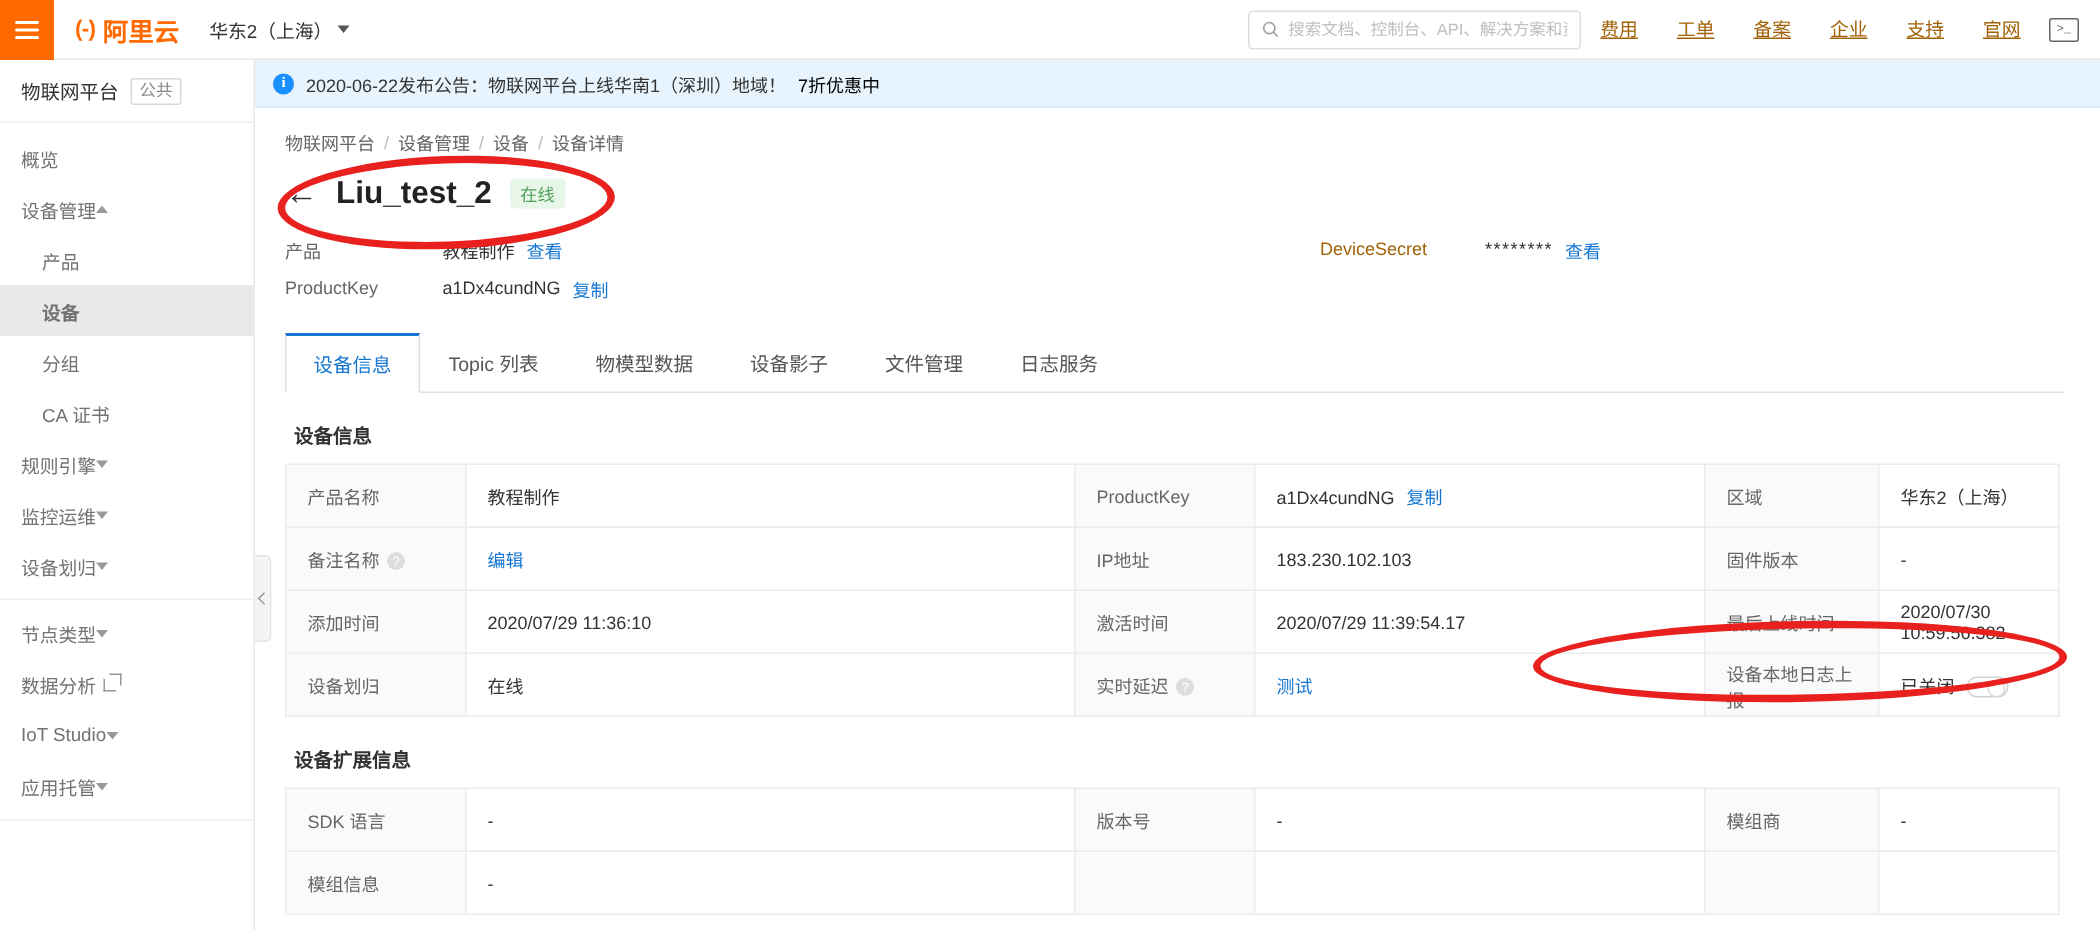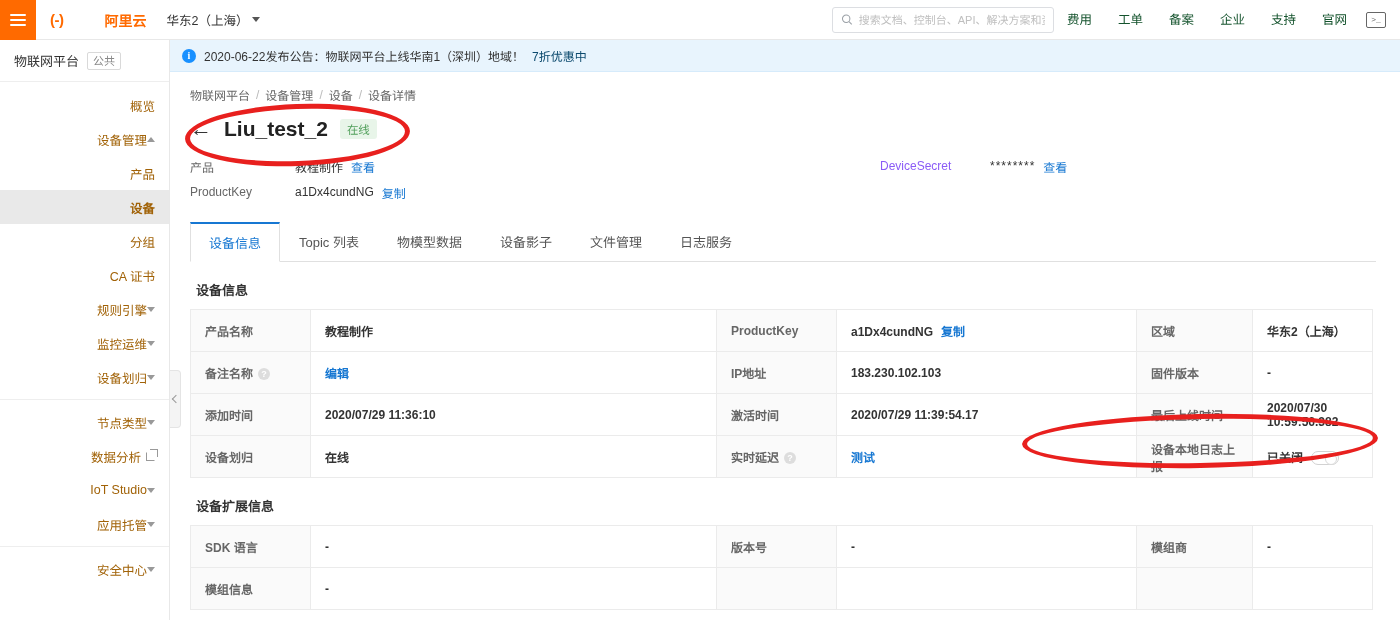--- a/index.html
+++ b/index.html
@@ -26,21 +26,21 @@
     gap: 3px; cursor: pointer; flex: 0 0 36px;
   }
   .hamburger span { display: block; width: 16px; height: 2px; background: #fff; border-radius: 1px; }
   .logo-wrap {
     display: flex; align-items: center; gap: 5px;
     padding: 0 12px 0 14px; height: 40px;
   }
   .logo-mark {
     font-size: 15px; color: #ff6a00; font-weight: bold; letter-spacing: -0.5px;
   }
-  .logo-text { font-size: 14px; color: #ff6a00; font-weight: bold; letter-spacing: 0px; margin-left: 36px; }
+  .logo-text { font-size: 17px; color: #ff6a00; font-weight: bold; letter-spacing: 0px; }
   .region-sel {
     display: flex; align-items: center; gap: 4px; color: #333; font-size: 12.5px;
     cursor: pointer; padding: 0 8px;
   }
   .caret-down {
     width: 0; height: 0; border-left: 4px solid transparent; border-right: 4px solid transparent;
     border-top: 5px solid #555; display: inline-block;
   }
   .topbar-spacer { flex: 1 1 auto; }
   .search-box {
@@ -48,22 +48,22 @@
     border: 1px solid #dcdee2; border-radius: 3px; background: #fff;
     display: flex; align-items: center; padding: 0 8px; gap: 6px;
   }
   .search-box input {
     border: none; outline: none; width: 100%; font-size: 11px; color: #333;
     font-family: "Liberation Sans", sans-serif; background: transparent;
   }
   .search-box input::placeholder { color: #bfbfbf; }
   .nav-items { display: flex; align-items: center; height: 40px; }
   .nav-item {
-    padding: 0 13px; font-size: 12.5px; color: #14532d; cursor: pointer;
-    line-height: 40px; white-space: nowrap;
+    padding: 0 13px; font-size: 12.5px; color: #a16207; cursor: pointer;
+    line-height: 40px; white-space: nowrap; text-decoration: underline;
   }
   .console-icon {
     width: 20px; height: 16px; border: 1.5px solid #666; border-radius: 2px;
     margin: 0 14px 0 6px; position: relative; cursor: pointer;
     display: flex; align-items: center; justify-content: center;
     font-size: 8px; color: #666; font-family: "Liberation Mono", monospace;
   }
 
   
   .sidebar {
@@ -74,22 +74,22 @@
     height: 42px; display: flex; align-items: center; gap: 8px;
     padding: 0 14px; border-bottom: 1px solid #eee;
   }
   .side-title .name { font-size: 13px; color: #333; }
   .side-title .tag {
     font-size: 11px; color: #888; border: 1px solid #d9d9d9;
     padding: 0px 5px; border-radius: 2px; line-height: 16px;
   }
   .side-list { padding-top: 6px; }
   .side-item {
-    height: 34px; display: flex; align-items: center; justify-content: flex-end;
-    padding: 0 14px 0 14px; font-size: 12.5px; color: #a16207; cursor: pointer;
+    height: 34px; display: flex; align-items: center; justify-content: flex-start;
+    padding: 0 14px 0 14px; font-size: 12.5px; color: #737373; cursor: pointer;
   }
   .side-item.sub { padding-left: 28px; }
   .side-item.active { background: #e9e9e9; font-weight: bold; }
   .side-item .chev {
     width: 0; height: 0; border-left: 4px solid transparent; border-right: 4px solid transparent;
     border-top: 5px solid #999;
   }
   .side-item .chev.up { border-top: none; border-bottom: 5px solid #999; }
   .side-sep { height: 1px; background: #eee; margin: 5px 0; }
   .ext-icon {
@@ -116,57 +116,57 @@
   .main { position: absolute; top: 40px; left: 170px; width: 1230px; height: 580px; background: #fff; }
   .banner {
     height: 32px; background: #e8f4fd; border-bottom: 1px solid #d6ebfb;
     display: flex; align-items: center; gap: 8px; padding: 0 12px; font-size: 12px; color: #333;
   }
   .info-dot {
     width: 14px; height: 14px; border-radius: 50%; background: #1890ff; color: #fff;
     font-size: 10px; font-weight: bold; display: flex; align-items: center; justify-content: center;
     font-family: "Liberation Serif", serif; flex: 0 0 14px;
   }
-  .banner .promo { color: #0c4a6e; }
+  .banner .promo { color: #000000; }
   .content { padding: 14px 24px 0 20px; position: relative; }
   .breadcrumb { font-size: 12px; color: #666; display: flex; gap: 6px; align-items: center; }
   .breadcrumb .crumb { color: #666; cursor: pointer; }
   .breadcrumb .crumb.last { color: #666; cursor: default; }
   .breadcrumb .sep { color: #bbb; }
   .title-row { display: flex; align-items: center; gap: 12px; margin-top: 14px; }
   .back-arrow { font-size: 22px; color: #333; cursor: pointer; line-height: 1; }
   .page-title { font-size: 21px; font-weight: bold; color: #222; }
   .status-badge {
     background: #e8f5e9; color: #52a05c; font-size: 11.5px; padding: 2px 7px; border-radius: 3px;
   }
   .meta-grid { margin-top: 12px; position: relative; }
   .meta-row { display: flex; align-items: center; height: 26px; font-size: 12px; }
   .meta-label { width: 105px; color: #666; }
   .meta-value { color: #333; }
   .link { color: #1677d2; cursor: pointer; margin-left: 8px; }
   .meta-right { position: absolute; left: 690px; top: 0; display: flex; align-items: center; height: 26px; font-size: 12px; }
-  .meta-right .lbl { color: #8b5cf6; width: 110px; }
+  .meta-right .lbl { color: #a16207; width: 110px; }
   .meta-right .sec { color: #333; letter-spacing: 1px; }
 
   
   .tabs { margin-top: 16px; display: flex; border-bottom: 1px solid #e0e0e0; }
   .tab {
     padding: 9px 18px; font-size: 13px; color: #555; cursor: pointer;
     border: 1px solid transparent; border-bottom: none; background: transparent;
     position: relative; top: 1px;
   }
   .tab.active {
     color: #1677d2; background: #fff; border-color: #e0e0e0;
     border-top: 2px solid #1677d2; border-bottom: 1px solid #fff;
   }
 
   
   .section-title { font-size: 13px; font-weight: bold; color: #333; margin: 18px 0 10px 6px; }
   .info-table { width: 1182px; border: 1px solid #ebebeb; border-collapse: collapse; table-layout: fixed; }
-  .info-table td { border: 1px solid #ebebeb; height: 42px; padding: 0 14px; font-size: 12px; vertical-align: middle; font-weight: bold; }
+  .info-table td { border: 1px solid #ebebeb; height: 42px; padding: 0 14px; font-size: 12px; vertical-align: middle; }
   .info-table td.k { background: #fafafa; color: #666; }
   .info-table td.v { background: #fff; color: #333; }
   .c1 { width: 120px; } .c2 { width: 406px; } .c3 { width: 120px; } .c4 { width: 300px; }
   .c5 { width: 116px; margin-left: 16px; } .c6 { width: 120px; }
   .q-icon {
     display: inline-block; width: 12px; height: 12px; border-radius: 50%;
     background: #ddd; color: #fff; font-size: 9px; text-align: center; line-height: 12px;
     margin-left: 5px; vertical-align: 1px; cursor: pointer;
   }
   .toggle {
@@ -273,24 +273,20 @@
       </div>
       <div class="side-item">
         <span>IoT Studio</span>
         <i class="chev"></i>
       </div>
       <div class="side-item">
         <span>应用托管</span>
         <i class="chev"></i>
       </div>
       <div class="side-sep"></div>
-      <div class="side-item">
-        <span>安全中心</span>
-        <i class="chev"></i>
-      </div>
     </div>
   </div>
   <div class="collapse-handle"></div>
 
   <div class="main">
 
     <div class="banner">
       <span class="info-dot">i</span>
       <span>2020-06-22发布公告：物联网平台上线华南1（深圳）地域！</span>
       <span class="promo">7折优惠中</span>

